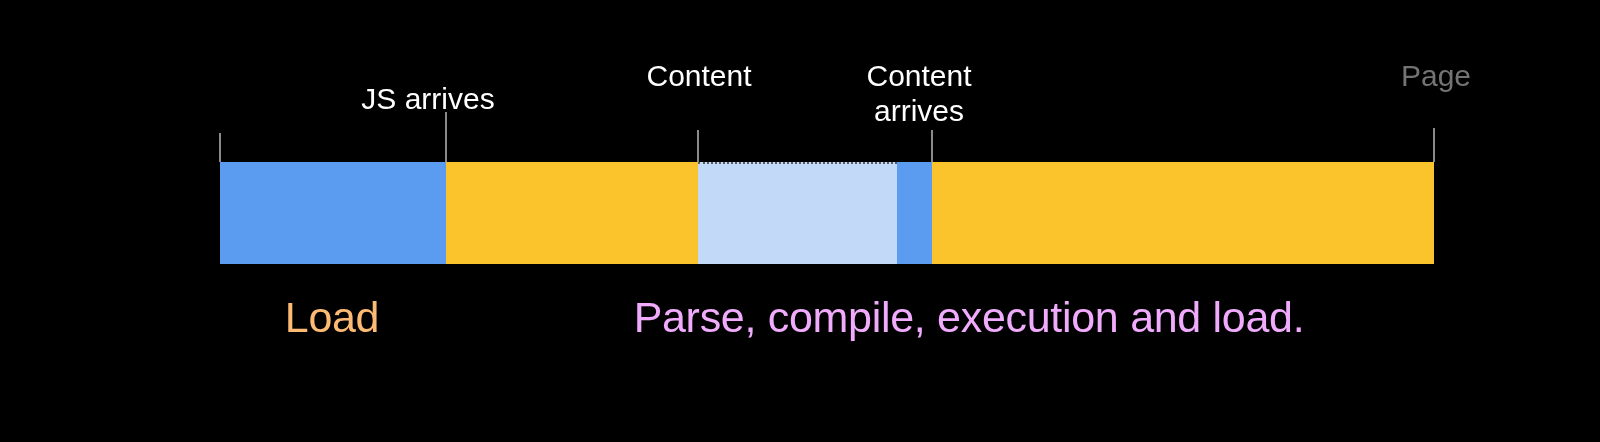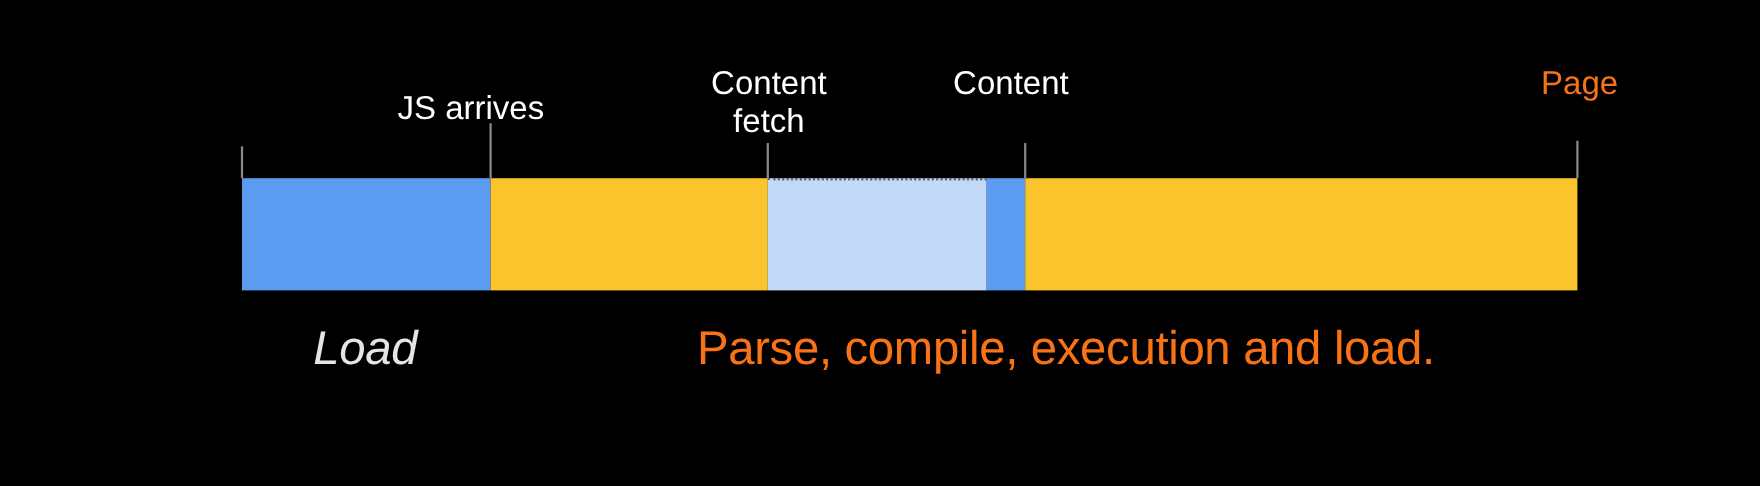--- a/index.html
+++ b/index.html
@@ -84,28 +84,28 @@
   <div class="tick t4" style="background-color: rgb(138, 138, 138);"></div>
   <div class="tick t5" style="background-color: rgb(138, 138, 138);"></div>
 
 
   <div class="marker-label m2" style="color: rgb(255, 255, 255);">
     <div>JS arrives</div>
   </div>
 
   <div class="marker-label m3" style="color: rgb(255, 255, 255);">
     <div>Content</div>
-    <div>fetch</div>
   </div>
 
   <div class="marker-label m4" style="color: rgb(255, 255, 255);">
     <div>Content</div>
+    <div>arrives</div>
   </div>
 
-  <div class="marker-label m5" style="color: #f97316; text-align: right;">
+  <div class="marker-label m5" style="color: #737373; text-align: right;">
     <div>Page</div>
   </div>
 
-  <div class="phase-label p1" style="color: #e5e5e5; font-style: italic;">Load</div>
+  <div class="phase-label p1" style="color: #fdba74;">Load</div>
 
-  <div class="phase-label p2" style="color: #f97316;">Parse, compile, execution and load.</div>
+  <div class="phase-label p2" style="color: #f0abfc;">Parse, compile, execution and load.</div>
 
 </div>
 
 </body></html>

